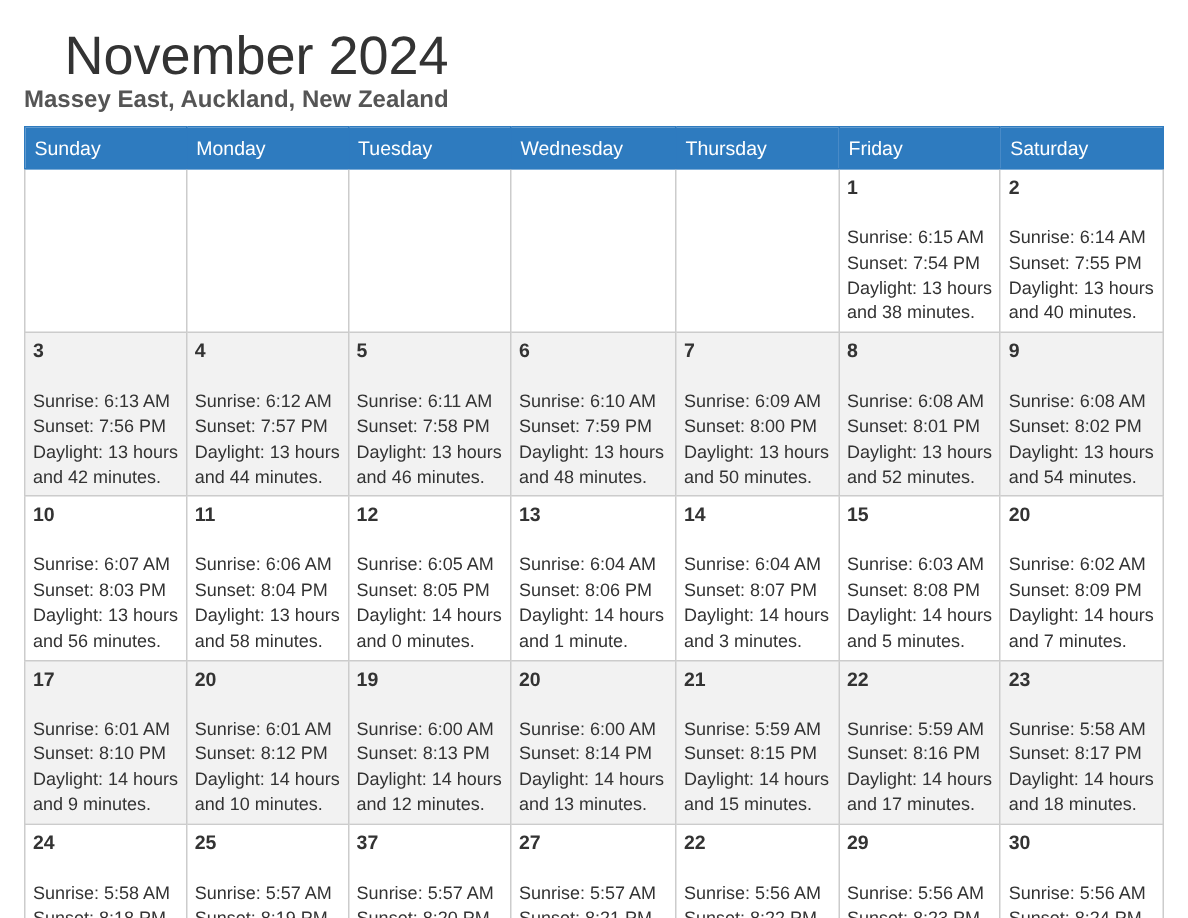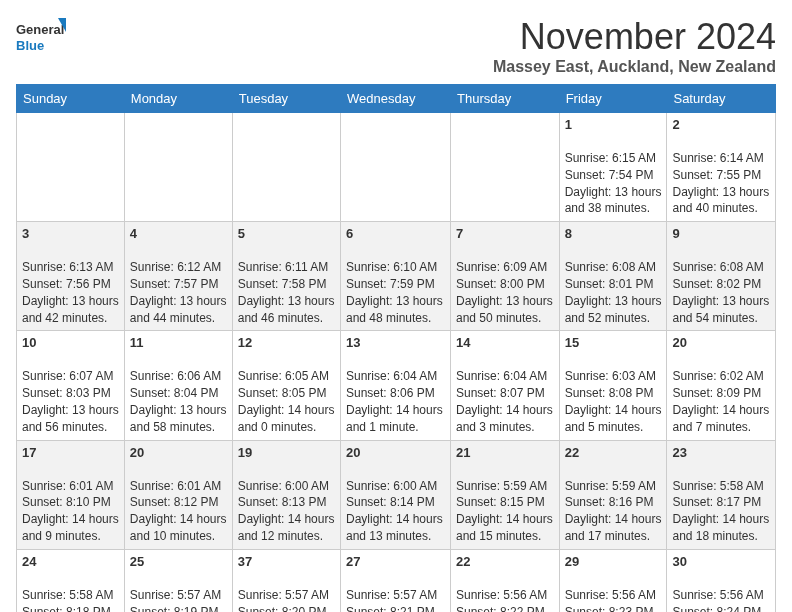--- a/index.html
+++ b/index.html
@@ -73,27 +73,20 @@
       margin-top: 18px;
     }
     .empty-cell {
       background: #fff !important;
     }
   </style>
 </head>
 <body>
 
 <div class="header-section">
-  <div class="logo">
-  <svg width="50" height="45" viewBox="0 0 50 45">
-    <text x="0" y="18" font-family="Arial" font-size="13" font-weight="bold" fill="#333">General</text>
-    <text x="0" y="34" font-family="Arial" font-size="13" font-weight="bold" fill="#1a7abf">Blue</text>
-    <polygon points="42,2 50,2 50,16" fill="#1a7abf"></polygon>
-  </svg>
-</div>
   <div class="title-section">
     <div class="month-title">November 2024</div>
     <div class="location-subtitle">Massey East, Auckland, New Zealand</div>
   </div>
 </div>
 
 <table class="calendar-table">
   <thead>
     <tr>
     <th>Sunday</th>

